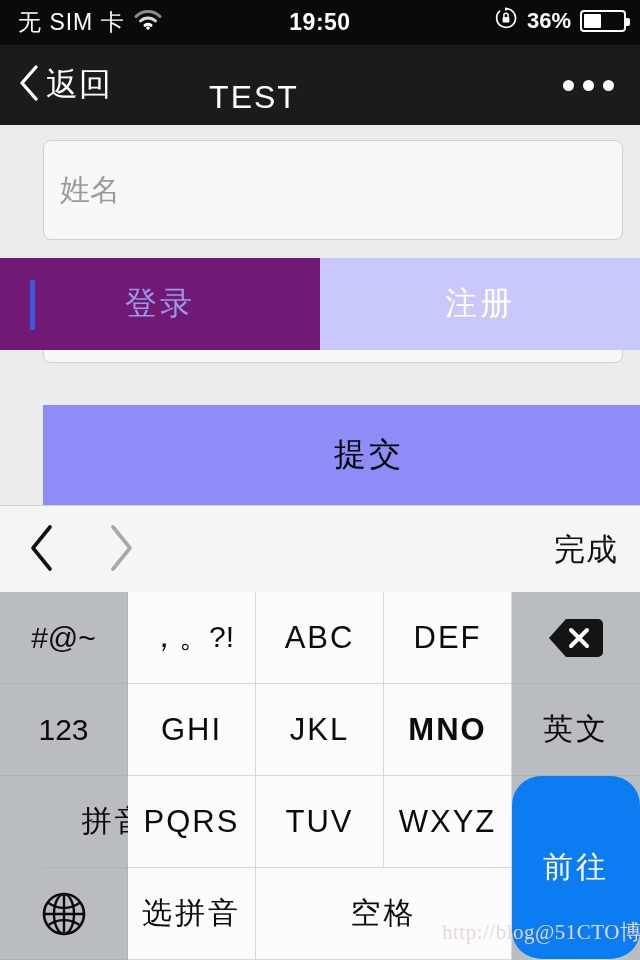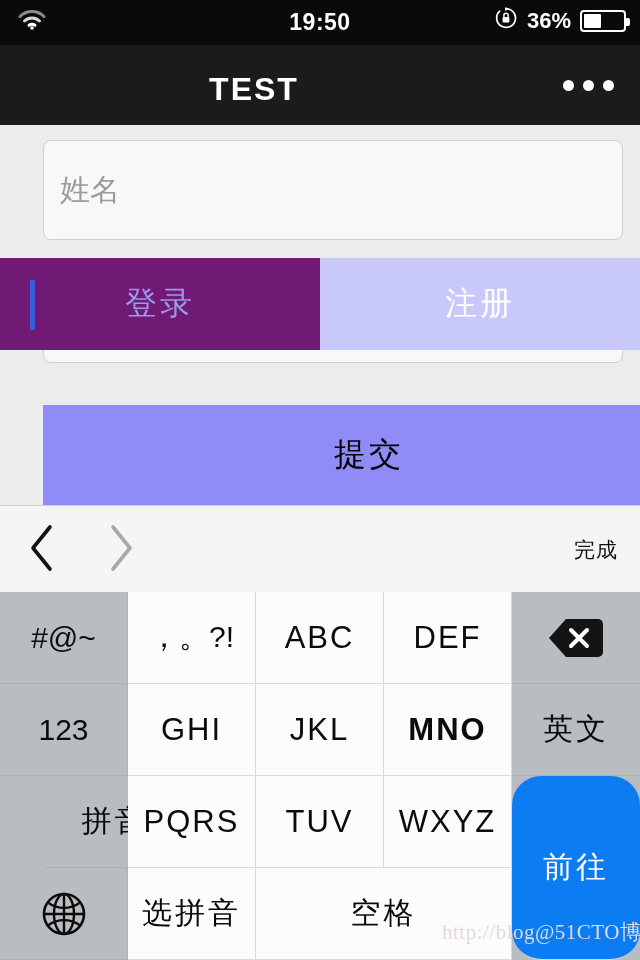--- a/index.html
+++ b/index.html
@@ -81,23 +81,23 @@
   }
   .nav-back {
     position: absolute;
     left: 18px; top: 0; height: 80px;
     display: flex; align-items: center; gap: 6px;
     cursor: pointer;
   }
   .nav-back-label { font-size: 32px; letter-spacing: 1px; }
   .nav-title {
     position: absolute;
-    left: 0; top: 4px; width: 508px; height: 80px;
+    left: 0; top: 12px; width: 508px; height: 80px;
     display: flex; align-items: center; justify-content: center;
-    font-size: 32px; font-weight: bold; letter-spacing: 2px;
+    font-size: 32px; font-weight: normal; letter-spacing: 2px;
   }
   .nav-more {
     position: absolute;
     right: 26px; top: 0; height: 80px;
     display: flex; align-items: center; gap: 9px;
     cursor: pointer;
   }
   .nav-more i {
     display: block; width: 11px; height: 11px;
     border-radius: 50%; background: #ffffff;
@@ -183,21 +183,21 @@
     top: 0; height: 87px;
     display: flex; align-items: center;
     cursor: pointer;
   }
   .chev-prev { left: 26px; }
   .chev-next { left: 106px; }
   .kb-done {
     position: absolute;
     right: 22px; top: 0; height: 87px;
     display: flex; align-items: center;
-    font-size: 21px; color: #111111; letter-spacing: 1px;
+    font-size: 31px; color: #111111; letter-spacing: 1px;
     cursor: pointer;
   }
 
   
   .keyboard {
     position: absolute;
     left: 0; top: 592px;
     width: 640px; height: 368px;
     background: #b9bdc1;
   }
@@ -238,20 +238,21 @@
     letter-spacing: .5px;
   }
 </style>
 </head>
 <body>
 
 <div id="screen">
 
   <div class="status-bar">
     <div class="sb-left">
+      <span class="sb-carrier">无 SIM 卡</span>
       <span>
         <svg width="28" height="20" viewBox="0 0 28 20">
           <path d="M2 6.5 A17 17 0 0 1 26 6.5" stroke="#8a8a8a" stroke-width="3" fill="none" stroke-linecap="round"></path>
           <path d="M6.5 11 A11 11 0 0 1 21.5 11" stroke="#d8d8d8" stroke-width="3" fill="none" stroke-linecap="round"></path>
           <path d="M11 15.3 A5 5 0 0 1 17 15.3" stroke="#ffffff" stroke-width="3" fill="none" stroke-linecap="round"></path>
           <circle cx="14" cy="18" r="1.8" fill="#ffffff"></circle>
         </svg>
       </span>
     </div>
 
@@ -269,20 +270,28 @@
         </svg>
       </span>
       <span class="sb-pct">36%</span>
       <span class="batt">
         <span class="batt-fill" id="batt-fill" style="width: 16.8px;"></span>
       </span>
     </div>
   </div>
 
   <div class="nav-bar">
+    <div class="nav-back">
+      <span>
+        <svg width="22" height="40" viewBox="0 0 22 40">
+          <path d="M18 4 L4 20 L18 36" stroke="#ffffff" stroke-width="3.4" fill="none" stroke-linecap="round" stroke-linejoin="round"></path>
+        </svg>
+      </span>
+      <span class="nav-back-label">返回</span>
+    </div>
     <div class="nav-title">
       <span>TEST</span>
     </div>
     <div class="nav-more">
       <i></i>
         <i></i>
         <i></i>
     </div>
   </div>
 

